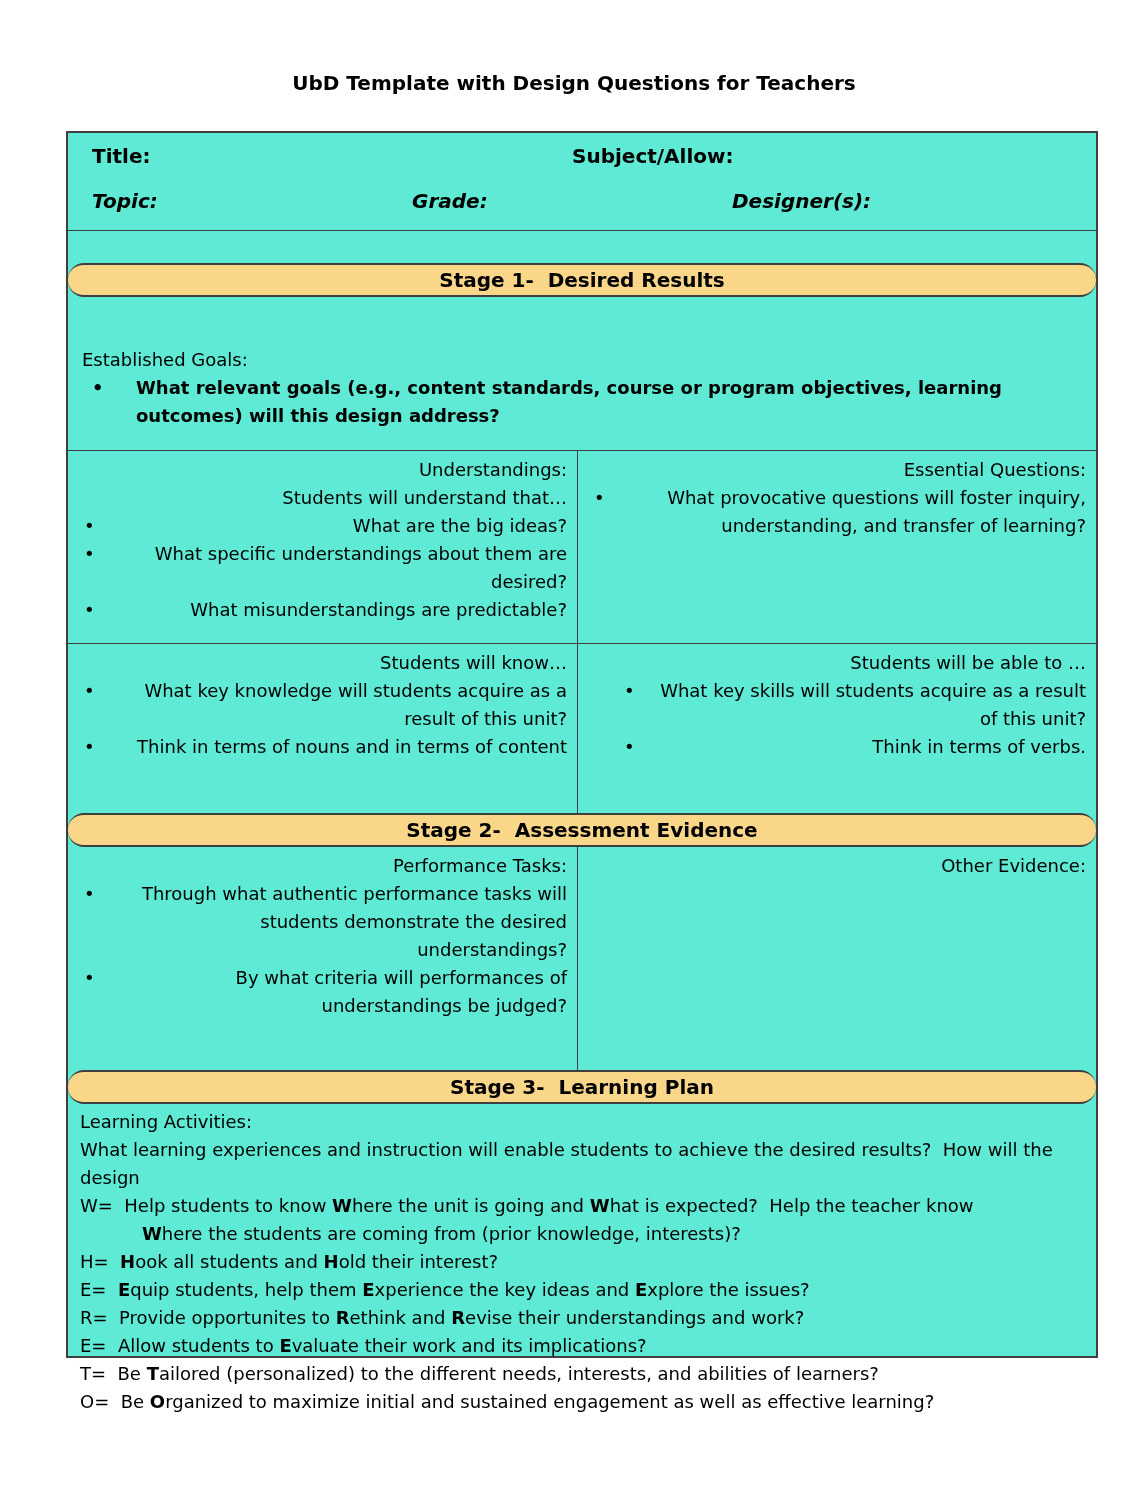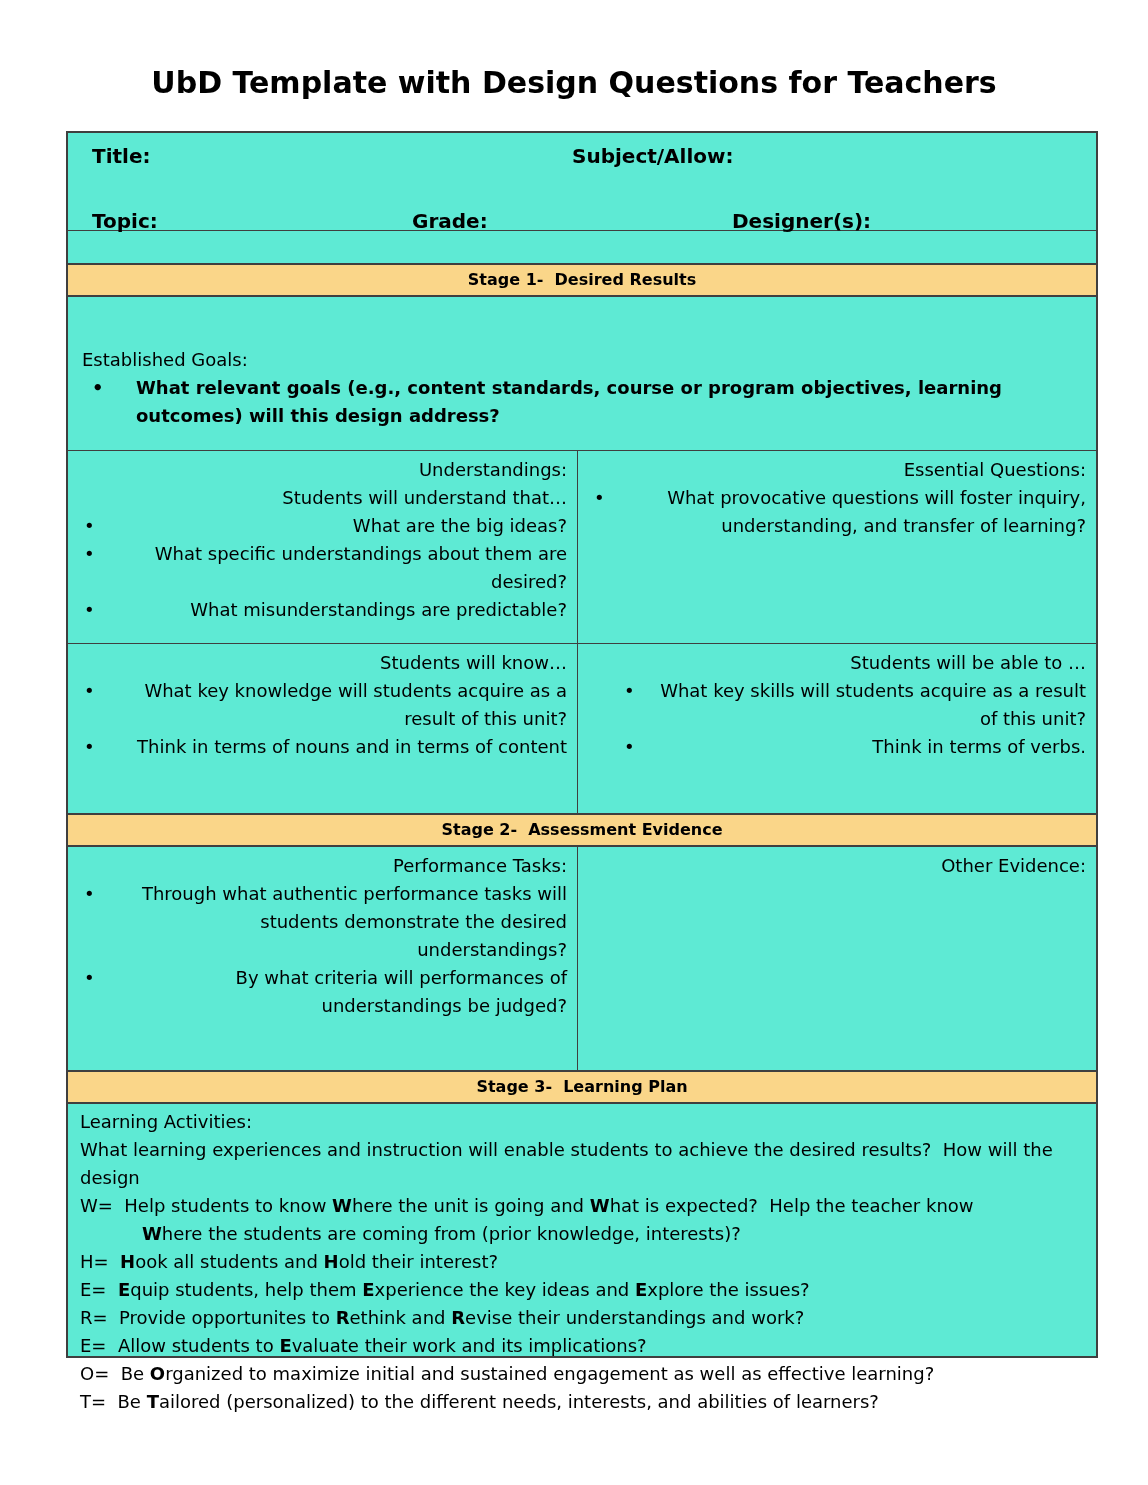--- a/index.html
+++ b/index.html
@@ -7,50 +7,51 @@
   body {
     width:1148px; height:1485px; position:relative;
     font-family:"DejaVu Sans", sans-serif; color:#000;
     font-size:18px; line-height:28px;
   }
   .b { font-weight:bold; }
   .pre { white-space:pre-wrap; }
 
   .page-title {
     position:absolute; top:66px; left:0; width:100%;
-    text-align:center; font-size:30px; line-height:34px; font-weight:bold;
+    text-align:center; font-size:20px; line-height:34px; font-weight:bold;
   }
 
   .doc-table {
     position:absolute; left:66px; top:131px; width:1032px;
     border:2px solid #3f3f3f; background:#5eead4;
     display:flex; flex-direction:column;
   }
   .row { border-top:1px solid #3f3f3f; }
   .row.no-top { border-top:none; }
 
   
   .info-cell { height:97px; position:relative; font-weight:bold; font-size:20px; }
   .info-line { position:relative; height:26px; line-height:26px; }
   .info-line1 { margin-top:10px; }
-  .info-line2 { margin-top:39px; }
+  .info-line2 { margin-top:19px;font-style:italic; }
   .info-line span { position:absolute; white-space:nowrap; }
   .pos-title   { left:24px; }
   .pos-subject { left:504px; }
   .pos-topic   { left:24px; }
   .pos-grade   { left:344px; }
   .pos-designer{ left:664px; }
 
   .spacer-row { height:33px; }
 
   .stage-header {
     height:34px; background:var(--stage-bg, #FAD689);
     border-top:2px solid #3f3f3f; border-bottom:2px solid #3f3f3f;
-    text-align:center; font-weight:bold; font-size:16px; line-height:30px;
+    text-align:center; font-weight:bold; font-size:20px; line-height:30px;
     white-space:pre-wrap;
+    border-radius:16px;
   }
 
   .cell-pad { padding:5px 10px 0 14px; }
 
   .goals-cell { height:109px;margin-top:44px; }
 
   .cols { display:flex; flex-direction:row; align-items:stretch;text-align:right; }
   .col-l { width:510px; border-right:1px solid #3f3f3f; }
   .col-r { flex:1; }
   .row-und  { height:193px; }
@@ -154,18 +155,18 @@
   <div class="row no-top learning-cell">
     <div>Learning Activities:</div>
     <div class="pre">What learning experiences and instruction will enable students to achieve the desired results?  How will the design</div>
     <div>
         <div class="wline"><span>W=  Help students to know </span><span class="b">W</span><span>here the unit is going and </span><span class="b">W</span><span>hat is expected?  Help the teacher know</span></div>
         <div class="wline cont"><span class="b">W</span><span>here the students are coming from (prior knowledge, interests)?</span></div>
         <div class="wline"><span>H=  </span><span class="b">H</span><span>ook all students and </span><span class="b">H</span><span>old their interest?</span></div>
         <div class="wline"><span>E=  </span><span class="b">E</span><span>quip students, help them </span><span class="b">E</span><span>xperience the key ideas and </span><span class="b">E</span><span>xplore the issues?</span></div>
         <div class="wline"><span>R=  Provide opportunites to </span><span class="b">R</span><span>ethink and </span><span class="b">R</span><span>evise their understandings and work?</span></div>
         <div class="wline"><span>E=  Allow students to </span><span class="b">E</span><span>valuate their work and its implications?</span></div>
+        <div class="wline"><span>T=  Be </span><span class="b">T</span><span>ailored (personalized) to the different needs, interests, and abilities of learners?</span></div>
         <div class="wline"><span>O=  Be </span><span class="b">O</span><span>rganized to maximize initial and sustained engagement as well as effective learning?</span></div>
-        <div class="wline"><span>T=  Be </span><span class="b">T</span><span>ailored (personalized) to the different needs, interests, and abilities of learners?</span></div>
       </div>
   </div>
 
 </div>
 
 </body></html>

